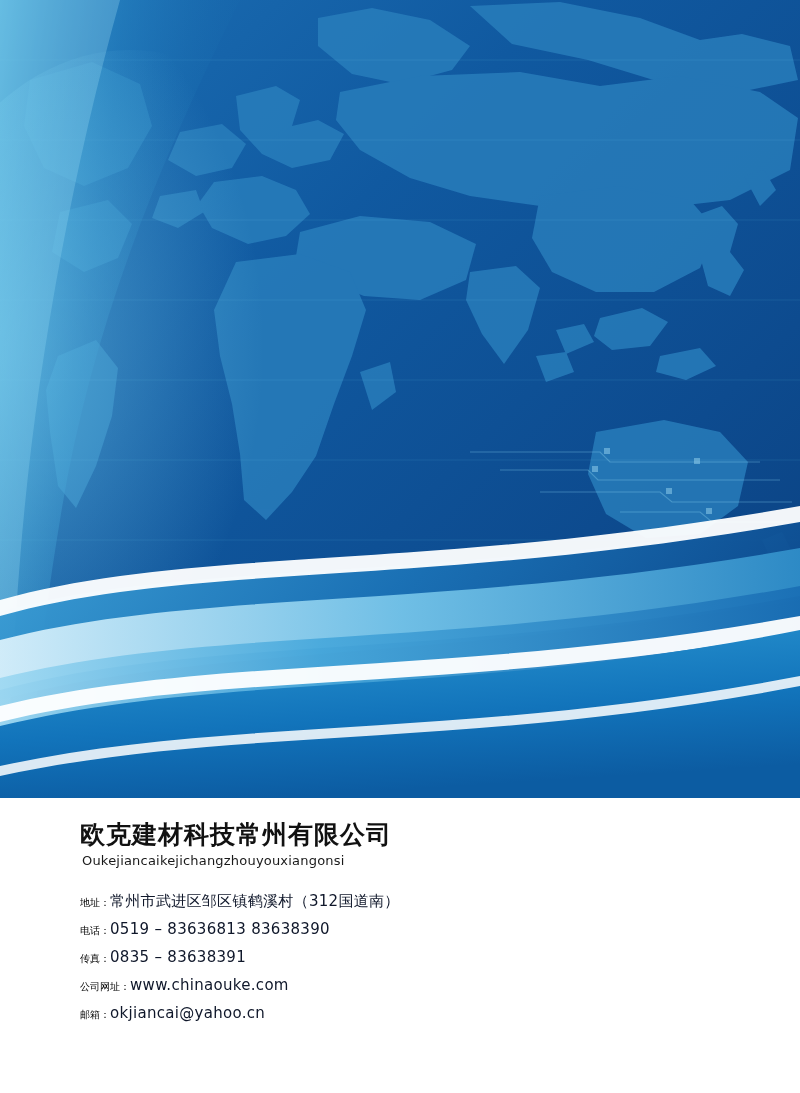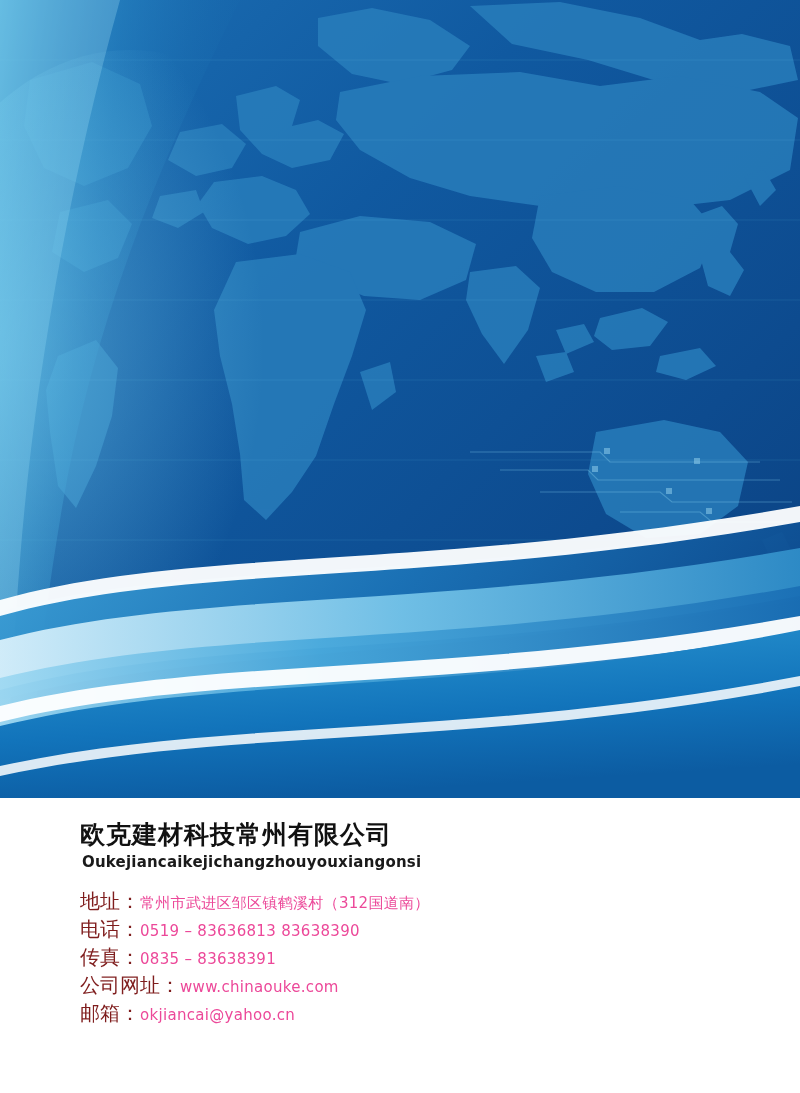--- a/index.html
+++ b/index.html
@@ -50,22 +50,22 @@
     font-weight: bold;
     letter-spacing: 1px;
     color: #111111;
     white-space: nowrap;
   }
   .company-pinyin {
     position: absolute;
     left: 82px;
     top: 55px;
     font-family: "DejaVu Sans", "Liberation Sans", sans-serif;
-    font-size: 15px;
-    font-weight: bold;
+    font-size: 13px;
+    font-weight: normal;
     letter-spacing: 0.2px;
     color: #1a1a1a;
     white-space: nowrap;
   }
   .contact-list {
     position: absolute;
     left: 80px;
     top: 90px;
     width: 660px;
     margin: 0;
@@ -74,27 +74,27 @@
   }
   .contact-row {
     display: block;
     font-size: 15px;
     line-height: 26px;
     color: #111111;
     white-space: nowrap;
   }
   .contact-label {
     display: inline;
-    font-size: 20px;
-    color: #7f1d1d;
+    font-size: 10px;
+    color: #000000;
   }
   .contact-value {
     display: inline;
     font-size: 15px;
-    color: #ec4899;
+    color: #0f172a;
     letter-spacing: 0.3px;
   }
 </style>
 </head>
 <body>
 
 <div class="page">
 
   <div class="artwork">
     <svg width="800" height="800" viewBox="0 0 800 800" xmlns="http://www.w3.org/2000/svg">

